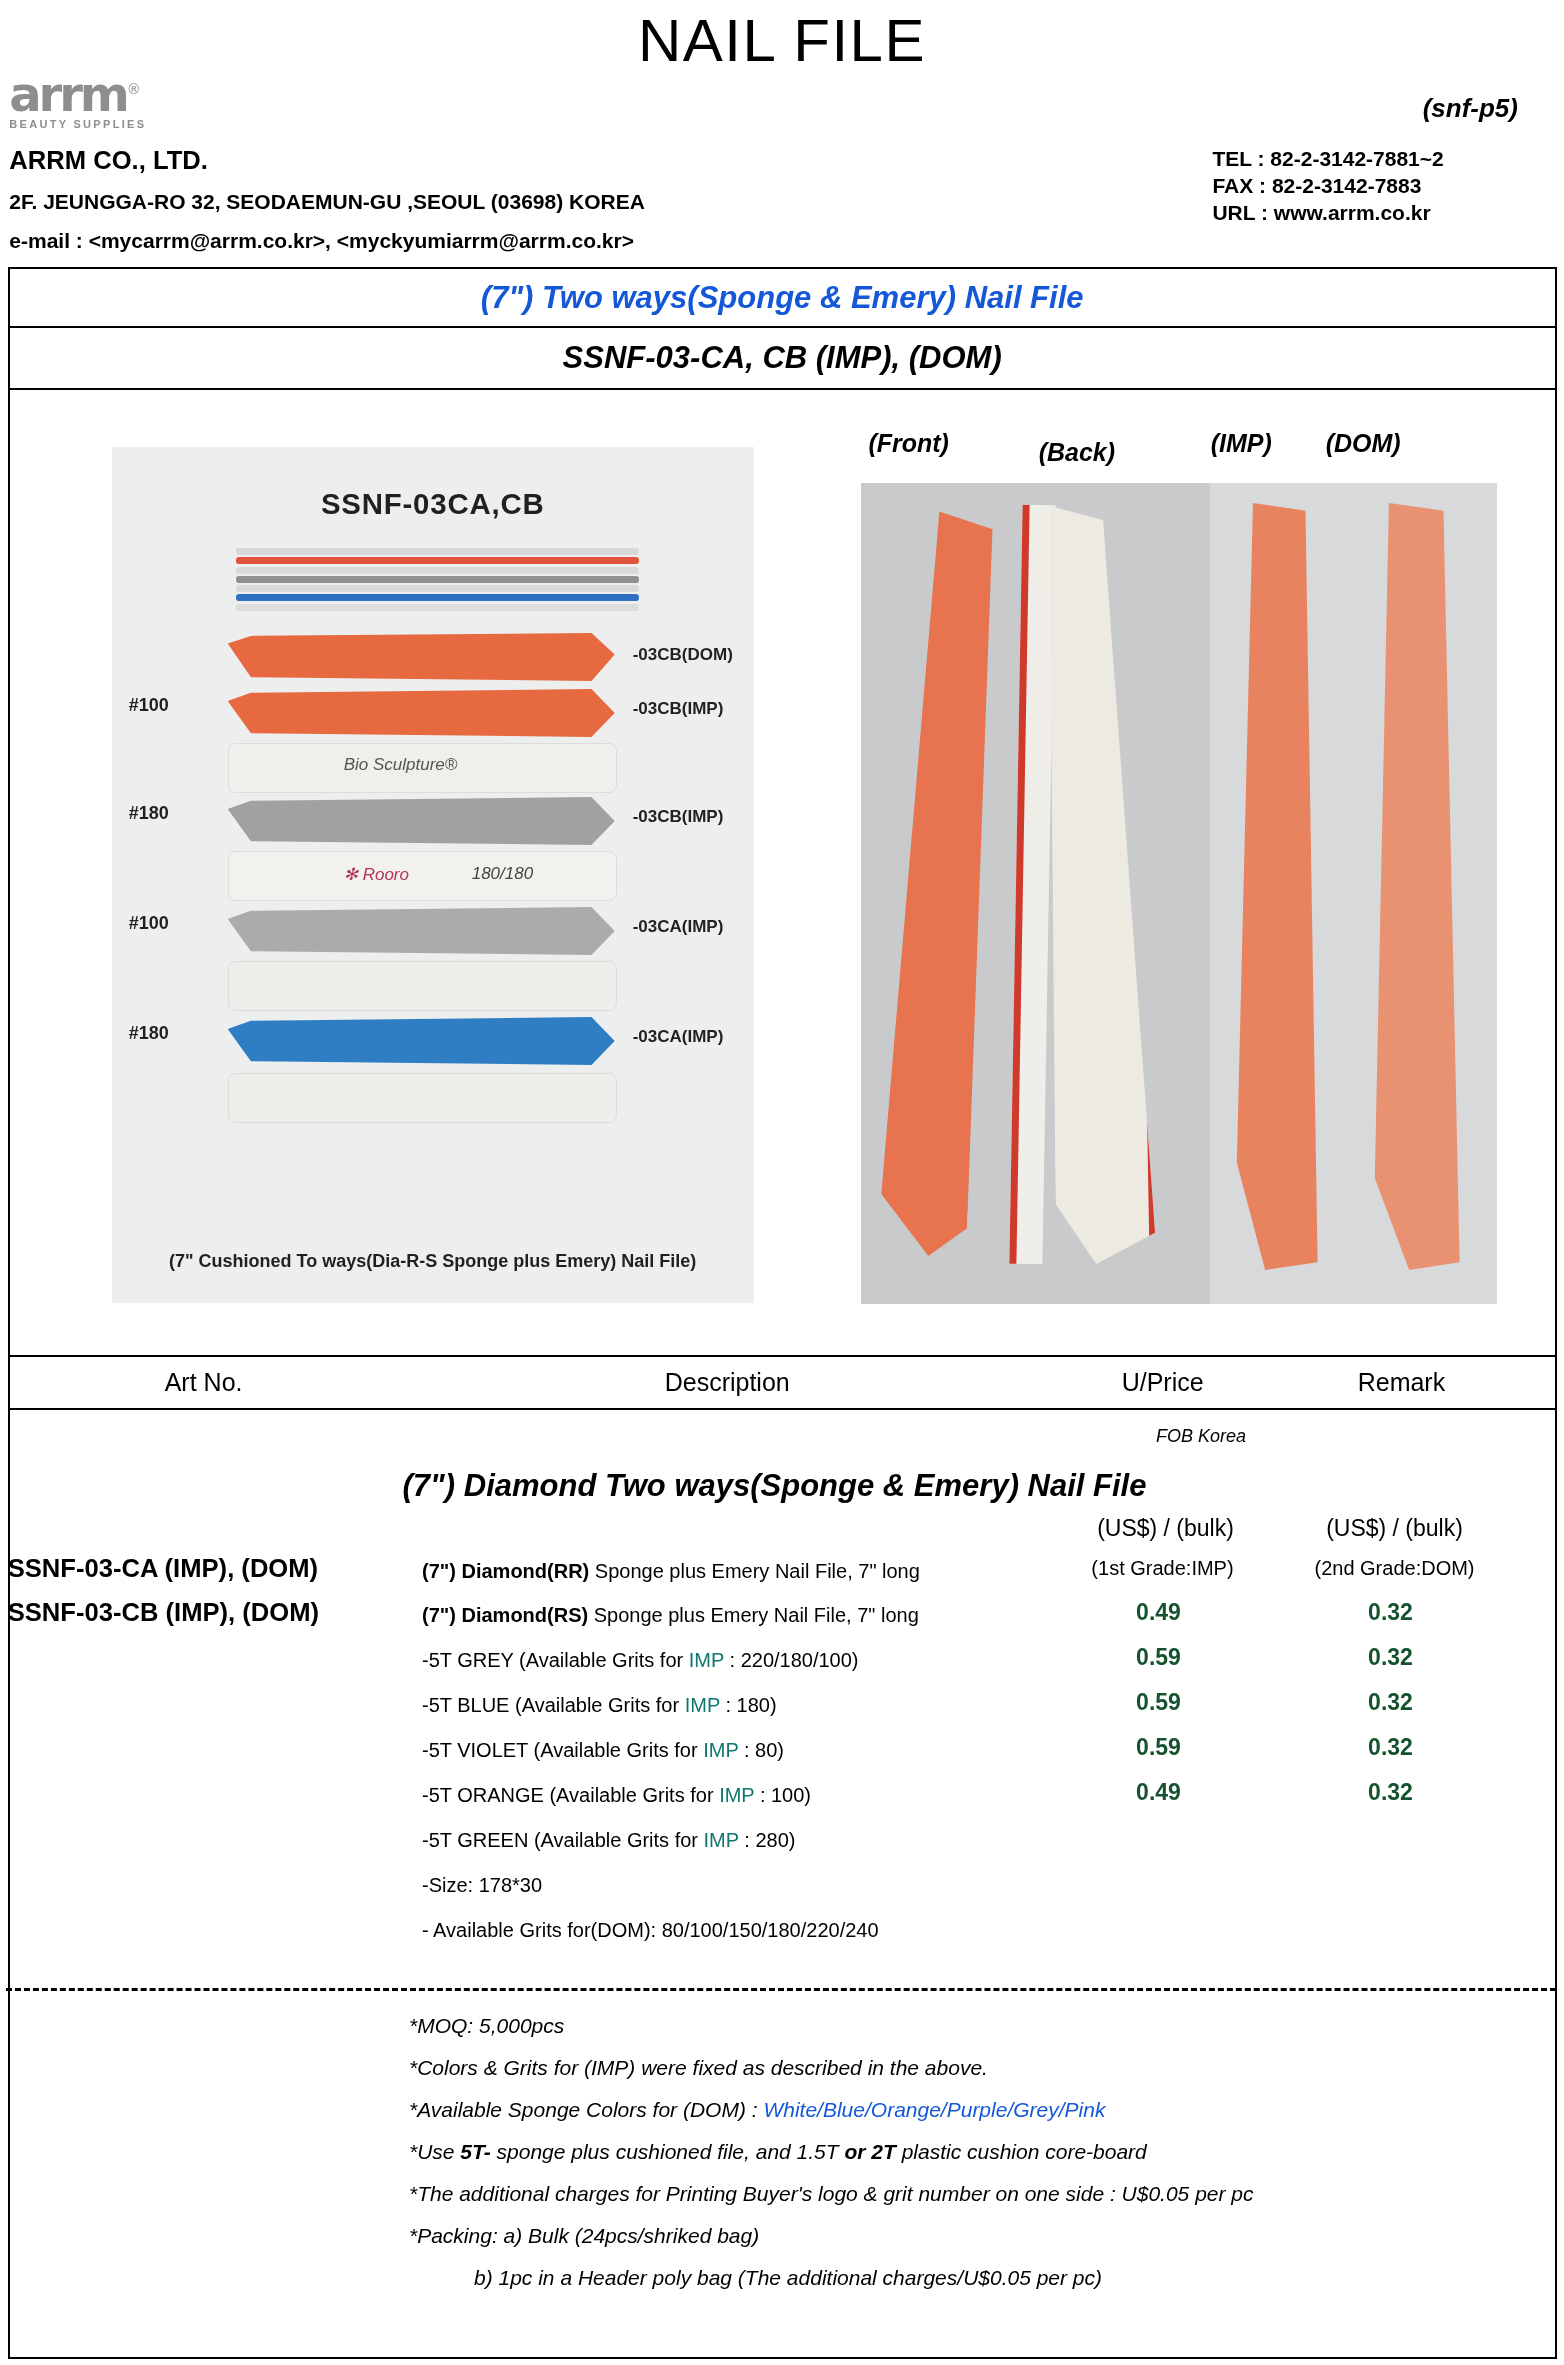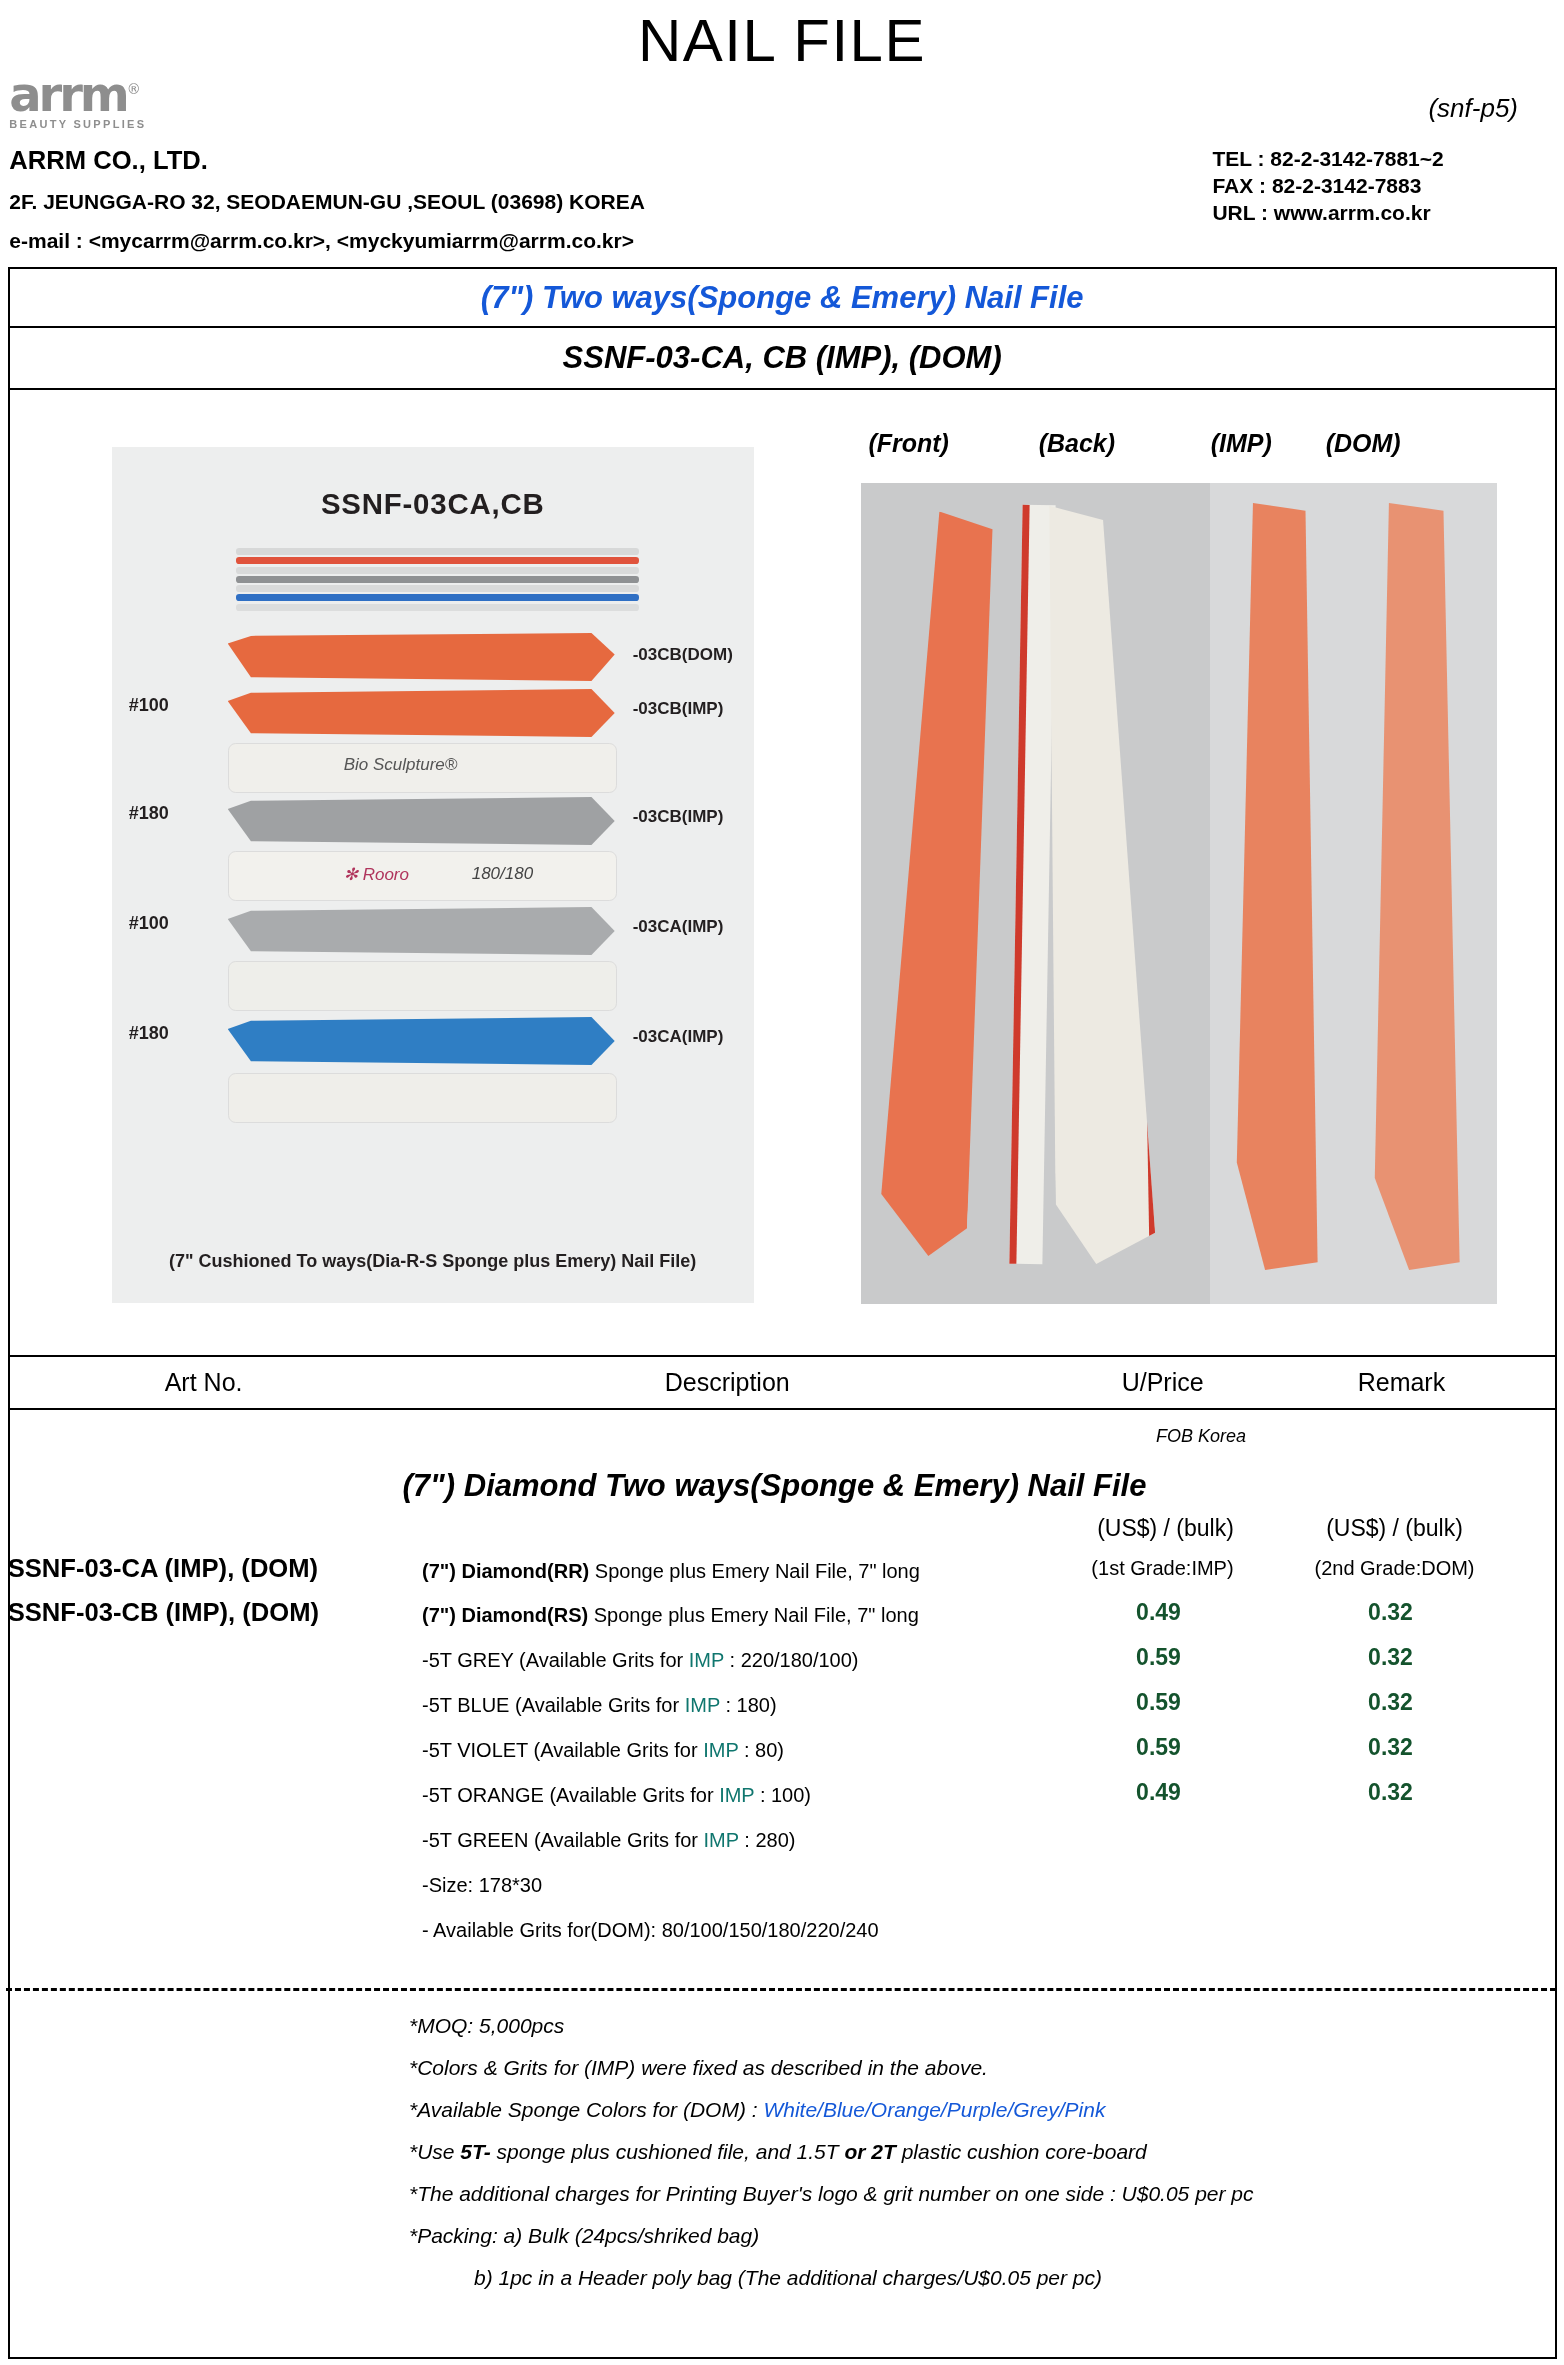--- a/index.html
+++ b/index.html
@@ -67,21 +67,21 @@
     position:absolute;
     left:9.3px; top:229px;
     font-size:21px;
     font-weight:bold;
   }
   .code{
     position:absolute;
     right:46px; top:93px;
     font-size:26px;
     font-style:italic;
-    font-weight:normal;
+    font-weight:bold;
   }
   .contact{
     position:absolute;
     right:18.6px; top:146px;
     text-align:left;
     width:333px;
     font-size:21px;
     font-weight:bold;
     line-height:1.28;
   }
@@ -342,21 +342,21 @@
         <div class="fs-grit" style="top:576px;">#180</div>
         <div class="fs-label" style="left:521px;top:580px;">-03CA(IMP)</div>
 
         <div class="fileshape" style="top:626px;background:#efeeea;border:0.8px solid #dcdcdc;"></div>
 
         <div class="caption">(7" Cushioned To ways(Dia-R-S Sponge plus Emery) Nail File)</div>
       </div>
 
       <div class="hdrlabels">
         <span style="left:7.7px;">(Front)</span>
-        <span style="left:178px;">(Back)</span>
+        <span style="left:178px;margin-top:9px;">(Back)</span>
         <span style="left:350px;">(IMP)</span>
         <span style="left:465px;">(DOM)</span>
       </div>
 
       <div class="photoR">
         <div class="half2"></div>
 
         <div class="rfile" style="left:31px;top:29.4px;width:93px;height:744px;background:#e8734f;
                     clip-path:polygon(30% 0,88% 2%,100% 96%,60% 100%,6% 92%);
                     transform:rotate(3deg);"></div>

